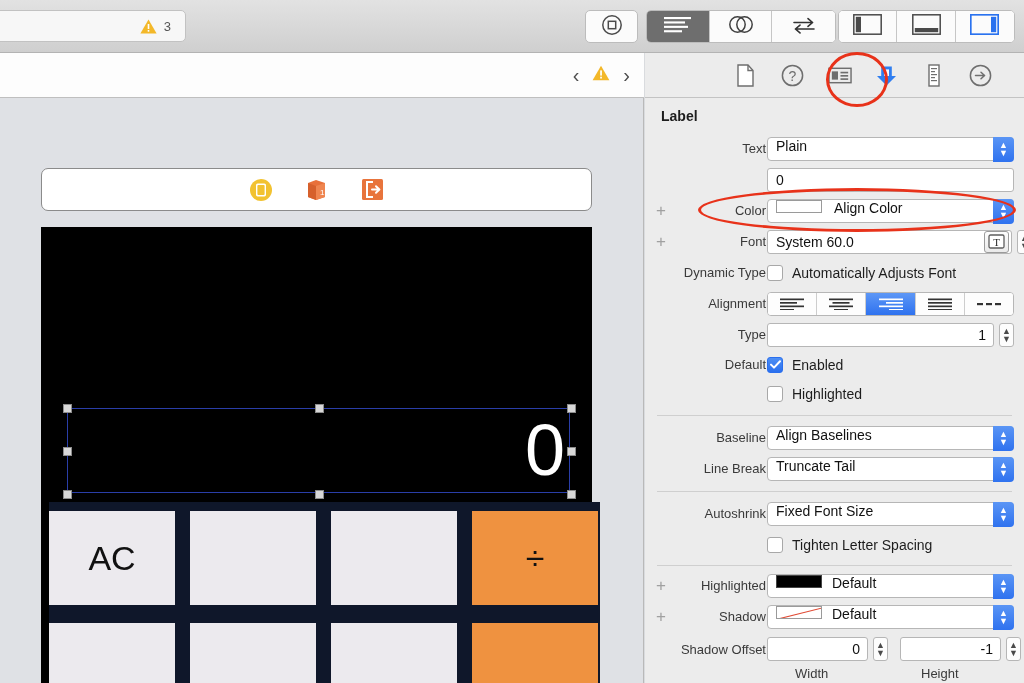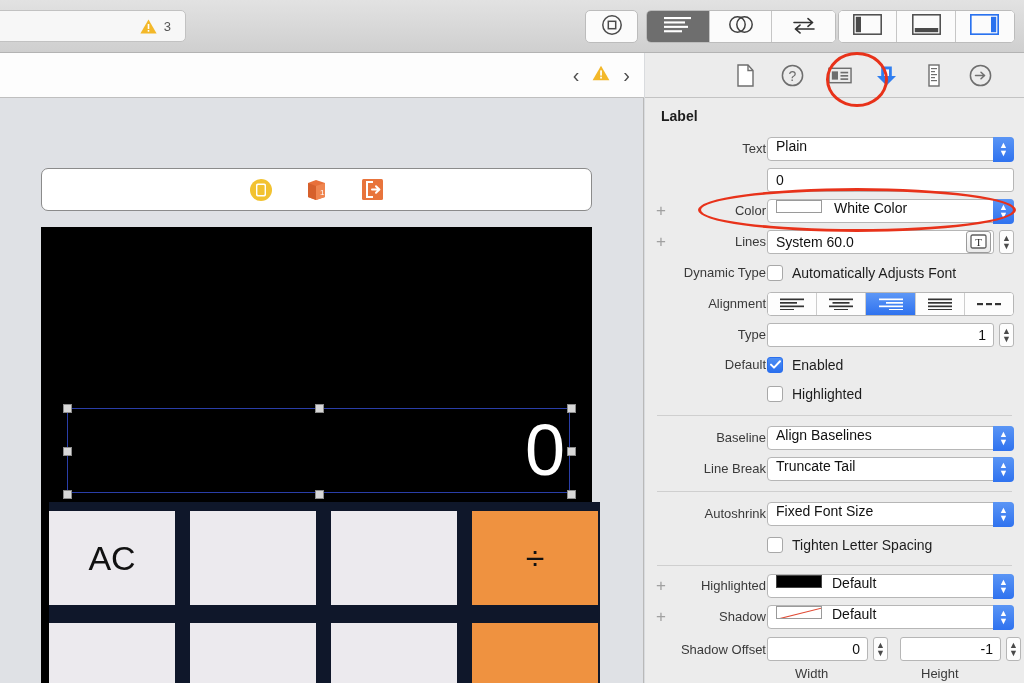--- a/index.html
+++ b/index.html
@@ -420,34 +420,34 @@
             </span>
         </span>
       </div>
 
       <div class="row tall">
         <span class="plus">+</span>
         <span class="rlabel">Color</span>
         <span class="ctrl">
           <span class="popup">
             <span class="swatch-white"></span>
-            <span>White Color</span>
+            <span>Align Color</span>
             <span class="stepper-blue">
                 <span>▲</span>
                 <span>▼</span>
               </span>
           </span>
         </span>
       </div>
 
       <div class="row tall">
         <span class="plus">+</span>
-        <span class="rlabel">Lines</span>
+        <span class="rlabel">Font</span>
         <span class="ctrl" style="display:flex; align-items:center; gap:5px;">
-          <span class="textfield" style="width:227px; position:relative;">
+          <span class="textfield" style="width:245px; position:relative;">
             <span>System 60.0</span>
             <span class="font-tbtn" style="position:absolute; right:2px; top:0px;">
               <svg width="17" height="15" viewBox="0 0 17 15">
                 <rect x="1" y="1" width="15" height="13" rx="1.5" fill="#fff" stroke="#5e5e5e" stroke-width="1.3"></rect>
                 <text x="8.5" y="12" text-anchor="middle" font-size="11" fill="#2b2b2b" font-family="Liberation Serif, serif">T</text>
               </svg>
             </span>
           </span>
           <span class="stepper-gray">
               <span>▲</span>

